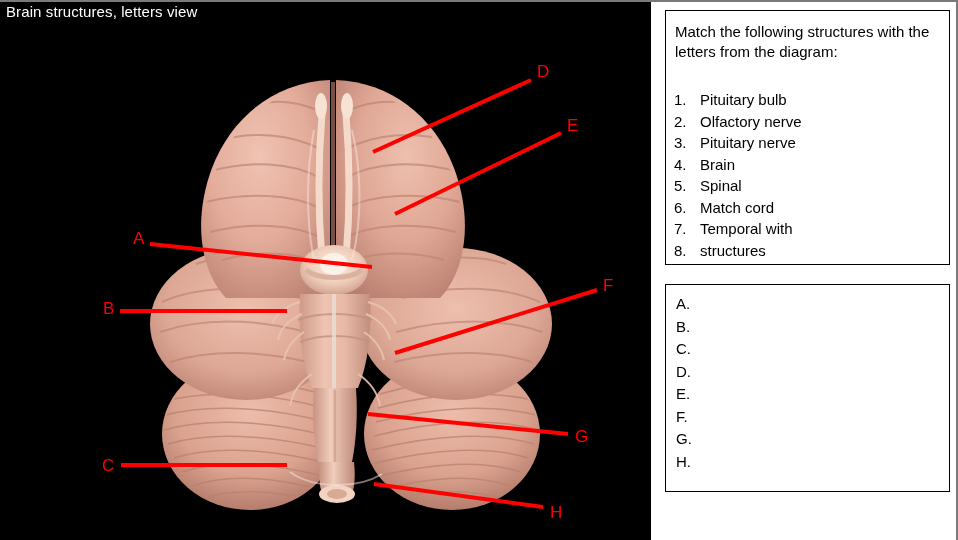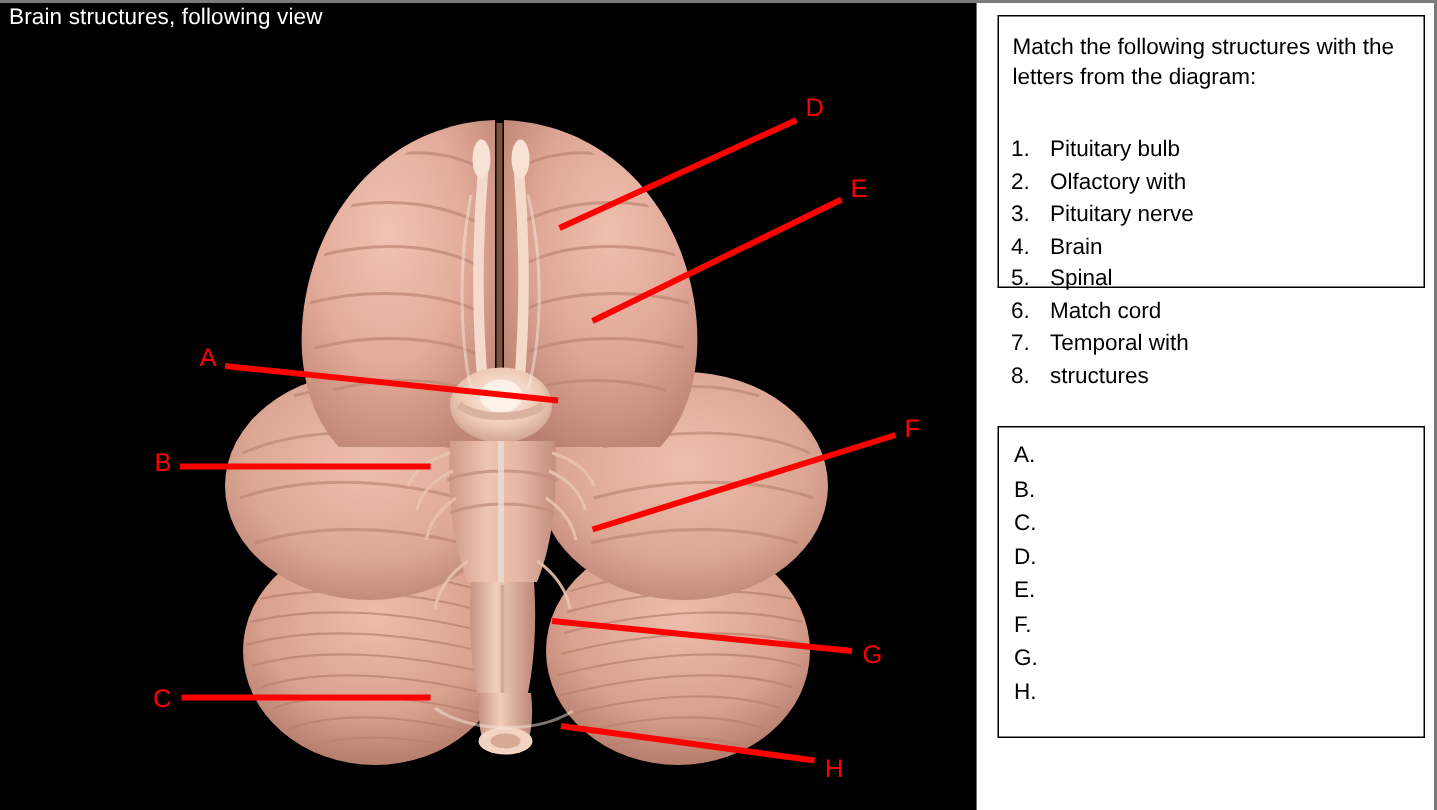--- a/index.html
+++ b/index.html
@@ -69,21 +69,21 @@
   .qbox {
     position: absolute;
     background: #ffffff;
     border: 1px solid #000000;
     box-sizing: border-box;
   }
   #question-box {
     left: 665px;
     top: 8px;
     width: 285px;
-    height: 182px;
+    height: 255px;
   }
   #answer-box {
     left: 665px;
     top: 282px;
     width: 285px;
     height: 208px;
   }
   #question-prompt {
     position: absolute;
     left: 9px;
@@ -278,21 +278,21 @@
         <path d="M358 372 C370 380 378 392 380 404"></path>
       </g>
 
       <g stroke="#f5e7de" stroke-width="2" fill="none" opacity="0.5">
         <path d="M352 128 C362 170 362 220 352 258"></path>
         <path d="M314 128 C306 170 306 220 314 258"></path>
         <path d="M290 470 C312 486 356 488 382 472"></path>
       </g>
     </svg>
 
-    <div id="slide-title">Brain structures, following view</div>
+    <div id="slide-title">Brain structures, letters view</div>
 
     <svg id="annotation-layer" viewBox="0 0 651 540">
       <g id="leader-lines" stroke="#ff0000" stroke-width="4" stroke-linecap="butt">
           <line x1="150" y1="242" x2="372" y2="265"></line>
           <line x1="120" y1="309" x2="287" y2="309"></line>
           <line x1="121" y1="463" x2="287" y2="463"></line>
           <line x1="531" y1="78" x2="373" y2="150"></line>
           <line x1="561" y1="131" x2="395" y2="212"></line>
           <line x1="597" y1="288" x2="395" y2="351"></line>
           <line x1="568" y1="432" x2="368" y2="412"></line>
@@ -314,21 +314,21 @@
 
   <div id="question-box" class="qbox">
     <div id="question-prompt">Match the following structures with the letters from the diagram:</div>
     <div id="structure-list">
         <div class="structure-item">
           <span class="structure-num">1.</span>
           <span class="structure-label">Pituitary bulb</span>
         </div>
         <div class="structure-item">
           <span class="structure-num">2.</span>
-          <span class="structure-label">Olfactory with</span>
+          <span class="structure-label">Olfactory nerve</span>
         </div>
         <div class="structure-item">
           <span class="structure-num">3.</span>
           <span class="structure-label">Pituitary nerve</span>
         </div>
         <div class="structure-item">
           <span class="structure-num">4.</span>
           <span class="structure-label">Brain</span>
         </div>
         <div class="structure-item">

